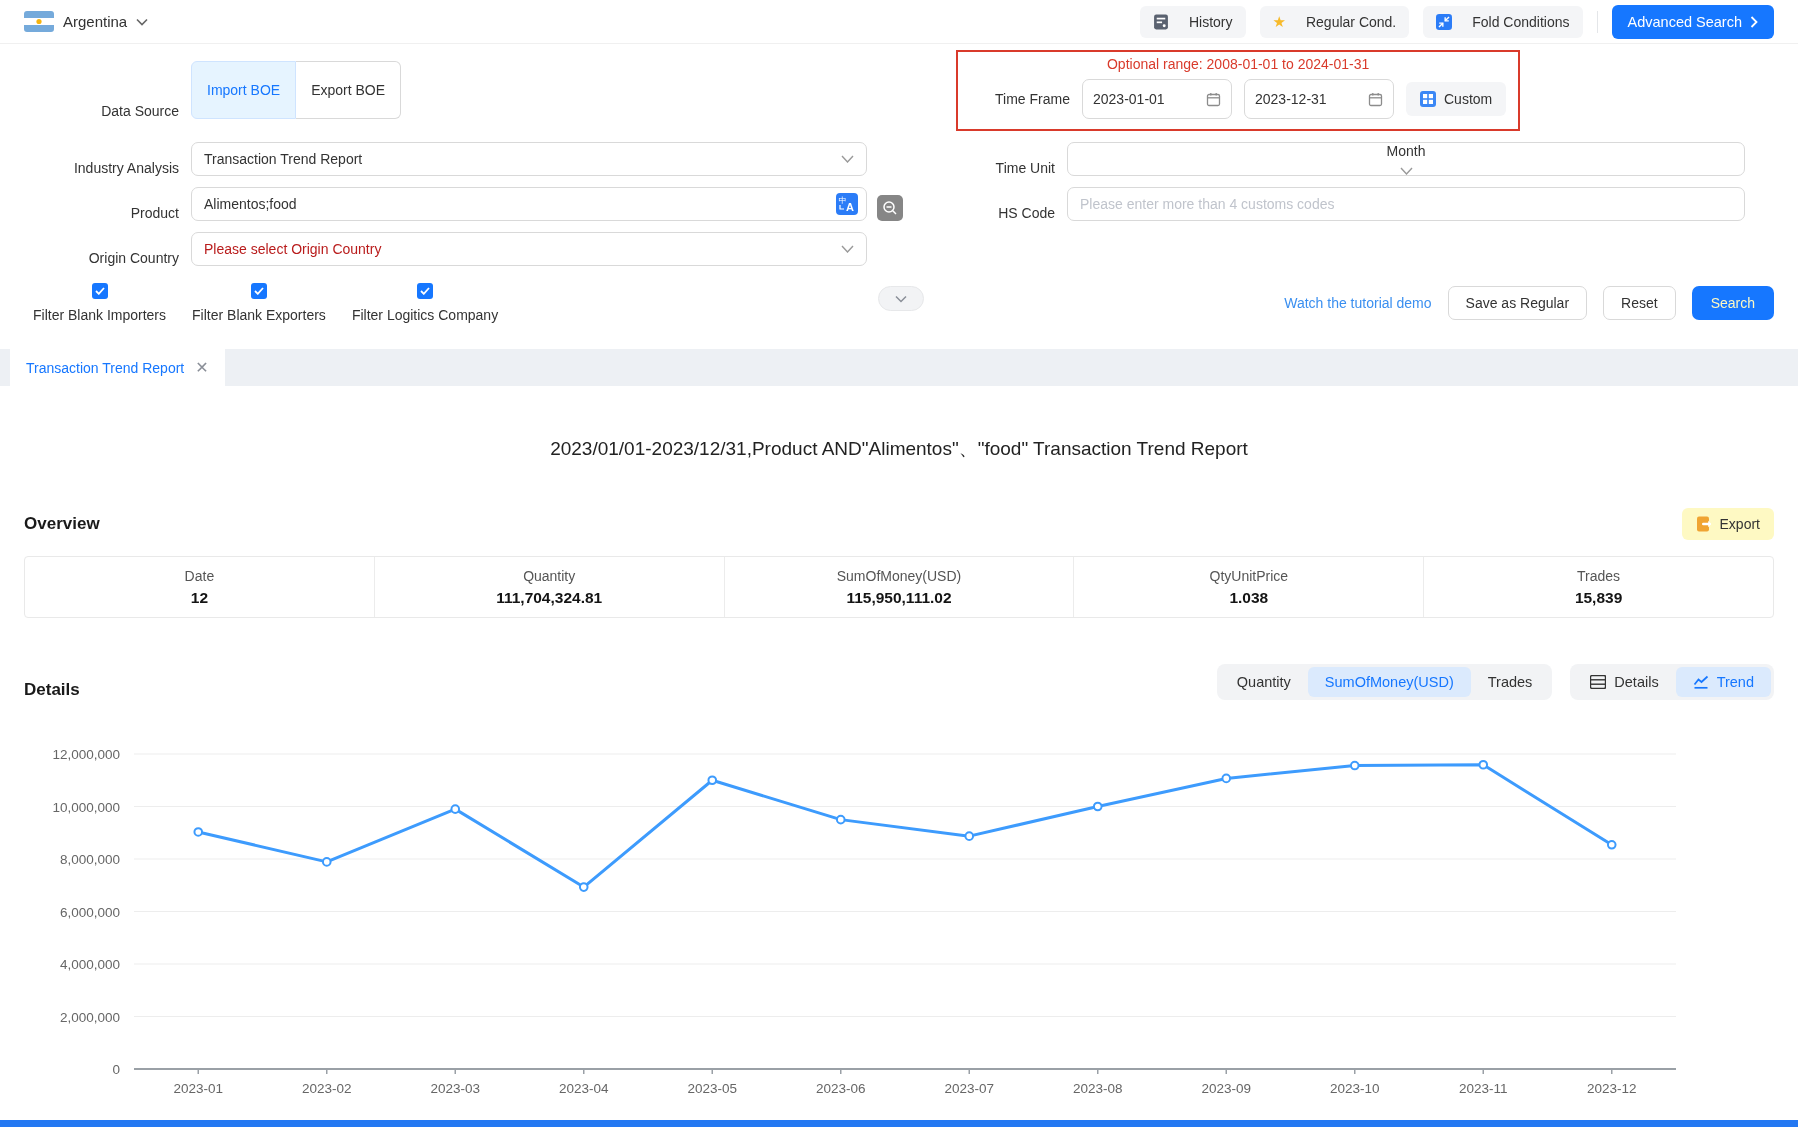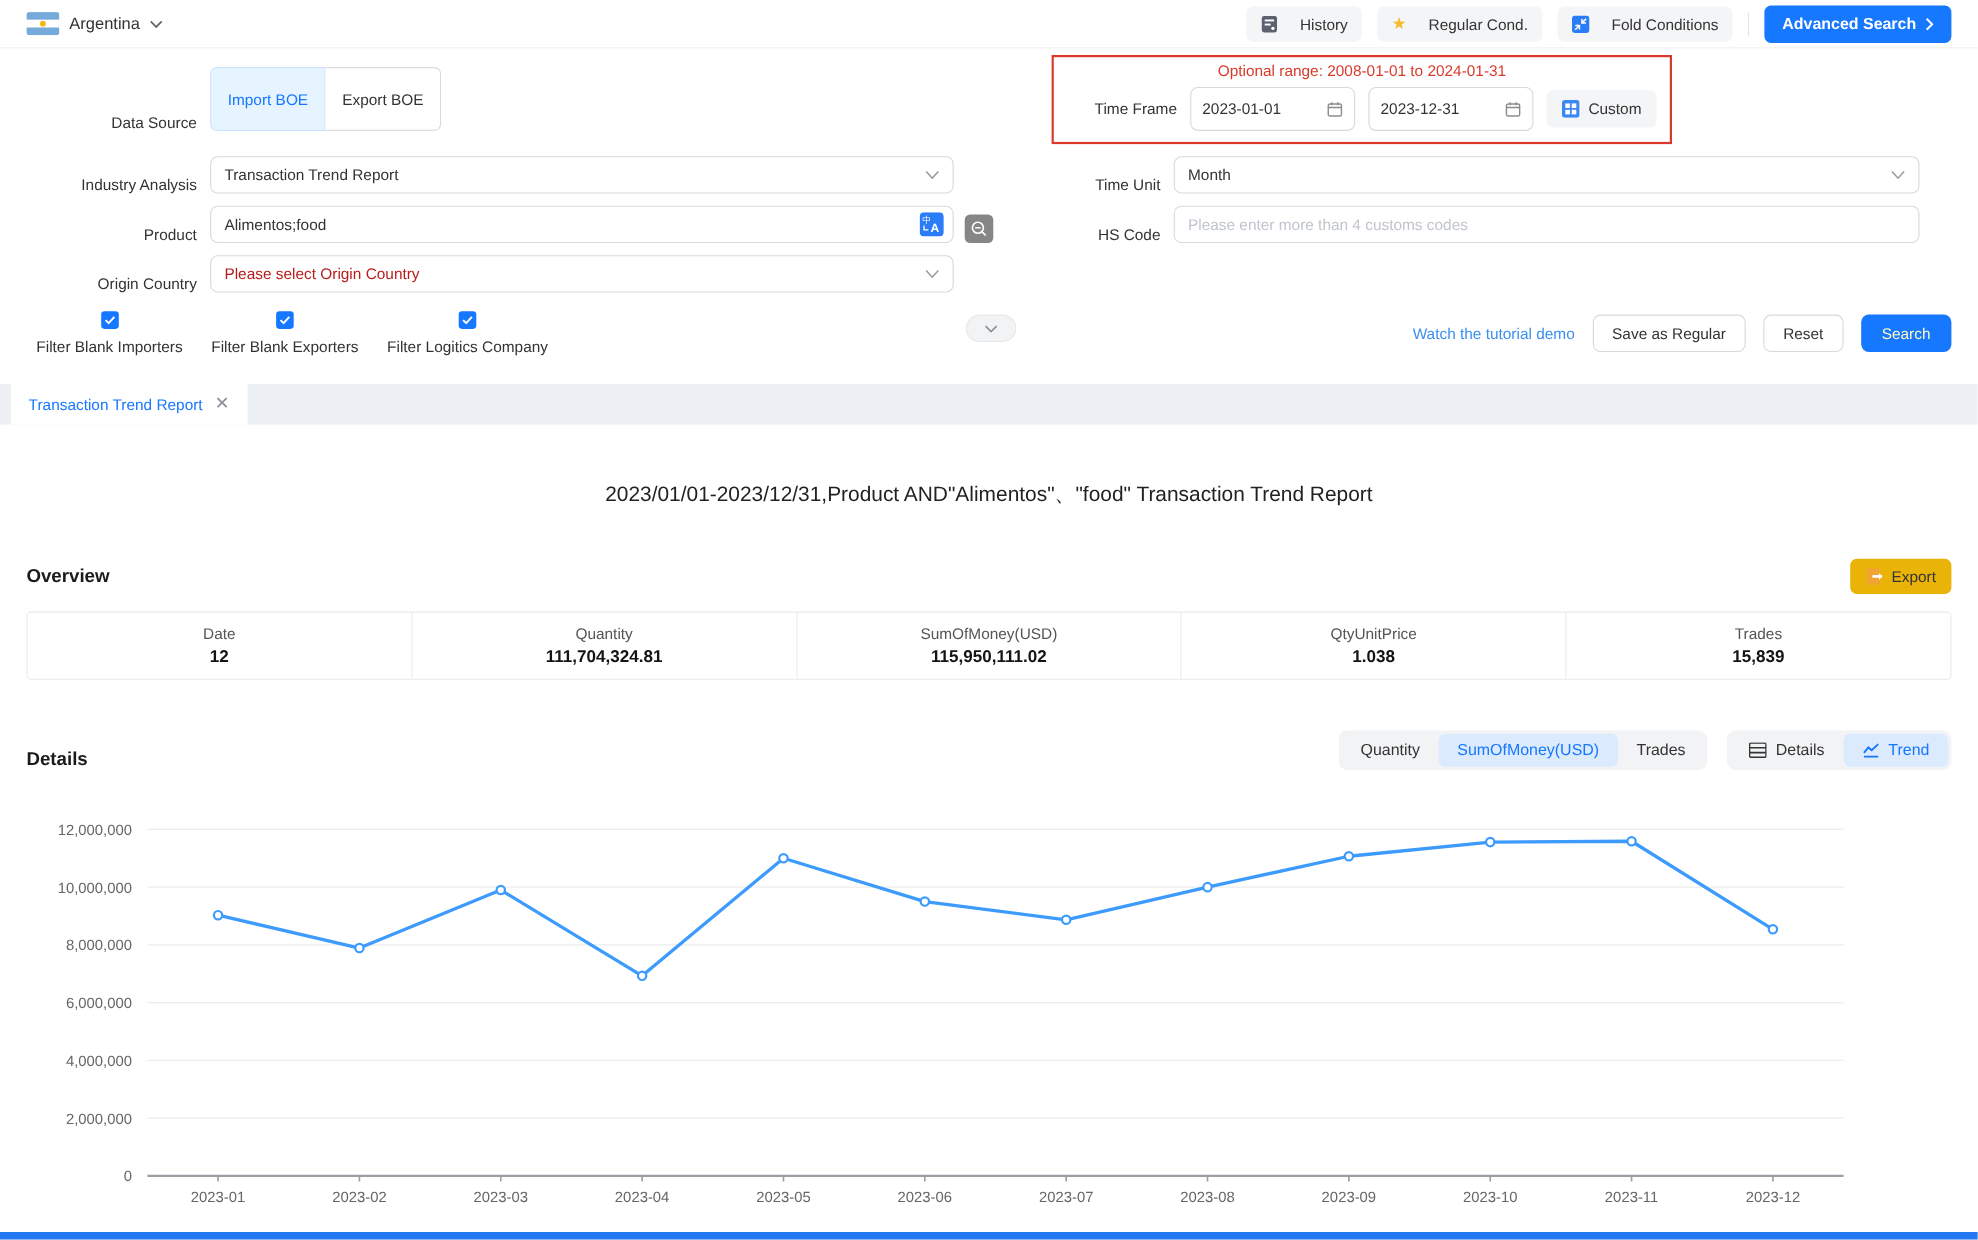--- a/index.html
+++ b/index.html
@@ -10,31 +10,31 @@
     position:relative; overflow:hidden;
   }
   
   .topbar { height:44px; display:flex; align-items:center; padding:0 24px; border-bottom:1px solid #f0f0f0; }
   .country { display:flex; align-items:center; gap:9px; cursor:pointer; }
   .flag { width:30px; height:21px; border-radius:3px; overflow:hidden; display:block; }
   .country-name { font-size:15px; color:#333; }
   .tb-right { margin-left:auto; display:flex; align-items:center; gap:14px; }
   .tb-btn { display:flex; align-items:center; gap:20px; background:#f4f5f7; border-radius:6px; padding:8px 13px; font-size:14px; color:#333; cursor:pointer; border:none; }
   .tb-divider { width:1px; height:22px; background:#e4e6e9; }
-  .adv-btn { display:flex; align-items:center; gap:8px; background:#1677ff; color:#fff; border:none; border-radius:6px; padding:9px 16px; font-size:14.5px; cursor:pointer;font-weight:bold; }
+  .adv-btn { display:flex; align-items:center; gap:8px; background:#1677ff; color:#fff; border:none; border-radius:6px; padding:9px 16px; font-size:14.5px; cursor:pointer; }
   .star { color:#F7BA2A; font-size:15px; line-height:1; }
   
   .filter-grid { display:grid; grid-template-columns:886px 864px; grid-row-gap:11px; padding:6px 24px 26px; }
   .frow { display:flex; align-items:flex-end; }
   .flabel { width:155px; text-align:right; margin-right:12px; color:#333; flex:none; }
   .rcol { padding-left:45px; }
   .rlabel { width:100px; text-align:right; margin-right:12px; color:#333; flex:none; }
   .field { height:34px; border:1px solid #d9d9d9; border-radius:7px; background:#fff; display:flex; align-items:center; justify-content:space-between; padding:0 12px; font-size:14px; color:#333; }
   .field.w-main { width:676px; }
-  .field.w-right { width:678px; }
+  .field.w-right { width:678px;flex-direction:column; }
   .placeholder { color:#b91c1c; }
   input.txt { height:34px; border:1px solid #d9d9d9; border-radius:7px; padding:0 12px; font-size:14px; color:#333; font-family:"Liberation Sans",sans-serif; outline:none; }
   input.txt::placeholder { color:#c0c4cc; }
   
   .ds-seg { display:flex; }
   .ds-item { padding:20px 15px; font-size:14px; cursor:pointer; }
   .ds-item.active { background:#e6f4ff; color:#1677ff; border:1px solid #cfe4ff; border-radius:6px 0 0 6px; }
   .ds-item.inactive { background:#fff; color:#333; border:1px solid #d9d9d9; border-left:none; border-radius:0 6px 6px 0; }
   
   .row1-left { align-self:flex-end; margin-bottom:12px; }
@@ -58,21 +58,21 @@
   .btn-outline { background:#fff; border:1px solid #d9d9d9; border-radius:7px; padding:8px 17px; font-size:14px; color:#333; cursor:pointer; }
   .btn-primary { background:#1677ff; border:none; border-radius:7px; padding:9px 19px; font-size:14px; color:#fef9c3; cursor:pointer; }
   
   .tabbar { height:37px; background:#edf0f4; display:flex; align-items:stretch; padding-left:10px; }
   .tab { background:#fff; display:flex; align-items:center; gap:11px; padding:0 16px; color:#1677ff; font-size:14px; cursor:pointer; }
   .tab-close { color:#8a8f98; font-size:16px; line-height:1; cursor:pointer; }
   
   .report-title { margin:50px auto 0; width:calc(100% - 230px); text-align:center; font-size:19px; font-weight:500; color:#222; }
   .section-row { margin:46px 24px 0; display:flex; align-items:center; }
   .section-heading { font-size:17px; font-weight:700; color:#1a1a1a; }
-  .export-btn { margin-left:auto; display:flex; align-items:center; gap:8px; background:#eab308; border:none; border-radius:6px; padding:8px 14px; font-size:14px; color:#333; cursor:pointer; }
+  .export-btn { margin-left:auto; display:flex; align-items:center; gap:8px; background:#fef9c3; border:none; border-radius:6px; padding:8px 14px; font-size:14px; color:#333; cursor:pointer; }
   .stats-card { margin:16px 24px 0; border:1px solid #e9e9e9; border-radius:4px; height:62px; display:flex; }
   .stat { flex:1; display:flex; flex-direction:column; align-items:center; justify-content:center; gap:5px; }
   .stat + .stat { border-left:1px solid #ececec; }
   .stat-label { font-size:14px; color:#555; }
   .stat-value { font-size:15.5px; font-weight:700; color:#141414; }
   .details-row { margin:46px 24px 0; display:flex; align-items:flex-end; }
   .seg-group { margin-left:auto; display:flex; align-items:center; gap:18px; }
   .seg { background:#f2f3f5; border-radius:8px; padding:3px; display:flex; }
   .seg-btn { border:none; background:transparent; padding:7px 17px; font-size:14.5px; color:#333; border-radius:6px; cursor:pointer; display:flex; align-items:center; gap:8px; }
   .seg-btn.active { background:#dbeafd; color:#1677ff; }

